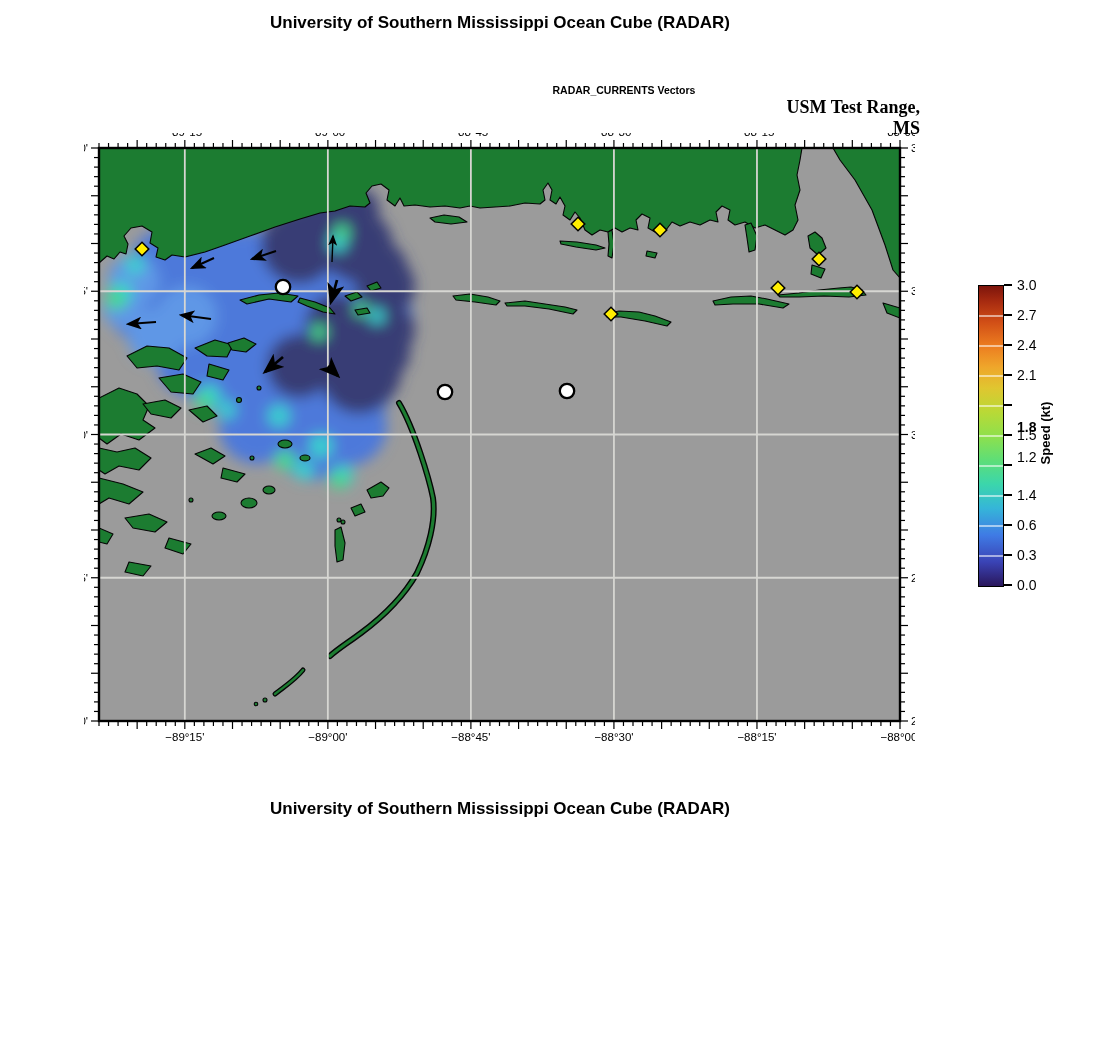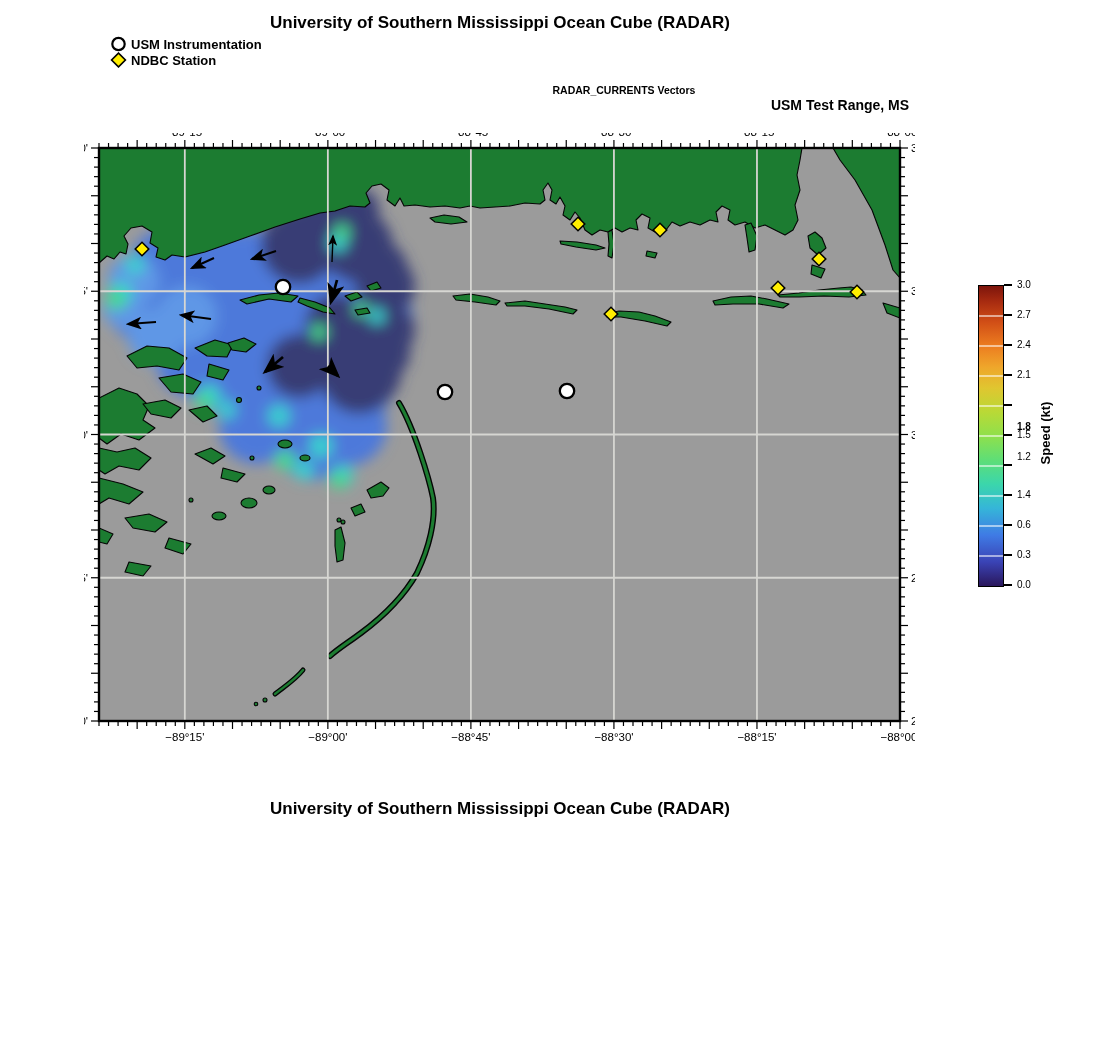--- a/index.html
+++ b/index.html
@@ -10,56 +10,42 @@
   .title.bottom{top:799px;}
   .legend{position:absolute;left:110px;top:36px;}
   .legend-row{display:flex;align-items:center;height:16px;font-weight:bold;font-size:13px;}
   .legend-row svg{margin-right:4px;}
   .vbox{position:absolute;left:548px;top:39px;width:349px;height:45px;border:2.4px solid #000;background:#fff;box-sizing:border-box;}
   .vlabels{position:absolute;left:5px;top:1px;font-weight:bold;font-size:12px;line-height:13.2px;}
   .vbox svg{position:absolute;left:0;top:0;}
   .vcaption{position:absolute;left:548px;top:84px;width:152px;text-align:center;font-weight:bold;font-size:10.5px;}
   .obs-title{position:absolute;left:0;top:98px;width:1000px;text-align:center;
              font-family:"Liberation Serif",serif;font-weight:bold;font-size:16.5px;}
-  .range-label{position:absolute;left:760px;top:97px;width:160px;text-align:center;
-             font-family:Liberation Sans, sans-serif;font-weight:bold;font-size:14px;}
+  .range-label{position:absolute;left:760px;top:97px;width:160px;text-align:right;
+             font-family:Liberation Serif, serif;font-weight:bold;font-size:18px;}
   #map-svg{position:absolute;left:84px;top:133px;}
   .land{fill:var(--land,#1c7c31);stroke:#050505;stroke-width:1.1;stroke-linejoin:round;}
   .arcline{fill:none;stroke-linecap:round;}
   .gridline{stroke:var(--grid,#d6d6d2);stroke-width:1.8;}
   .tick{stroke:#000;stroke-width:1.2;}
   .axis-label{font-family:"Liberation Sans",sans-serif;font-size:11.5px;fill:#000;}
   .cbar{position:absolute;left:978px;top:285px;width:24px;height:300px;border:1.6px solid #000;box-sizing:content-box;}
   .cb-inner-line{position:absolute;left:0;width:24px;height:1.6px;background:rgba(255,255,255,0.55);}
   .cb-tick{position:absolute;left:1004px;width:8px;height:1.6px;background:#000;}
-  .cb-label{position:absolute;left:1017px;width:40px;font-size:10px;line-height:14px;}
+  .cb-label{position:absolute;left:1017px;width:40px;font-size:14px;line-height:14px;}
   .cb-title{position:absolute;left:988px;top:423px;width:120px;height:20px;text-align:center;
             font-weight:bold;font-size:13px;transform:rotate(-90deg);}
 </style>
 </head>
 <body>
 
 <div class="page">
 
   <div class="title top">University of Southern Mississippi Ocean Cube (RADAR)</div>
 
-  <div class="legend">
-    <div class="legend-row">
-      <svg width="17" height="16">
-        <circle cx="8.5" cy="8" r="6.2" fill="#ffffff" stroke="#000" stroke-width="2.2"></circle>
-      </svg>
-      <span>USM Instrumentation</span>
-    </div>
-    <div class="legend-row">
-      <svg width="17" height="16">
-        <rect x="3.6" y="3.1" width="9.8" height="9.8" fill="#ffee00" stroke="#000" stroke-width="1.6" transform="rotate(45 8.5 8)"></rect>
-      </svg>
-      <span>NDBC Station</span>
-    </div>
-  </div>
 
   <div class="vcaption">RADAR_CURRENTS Vectors</div>
 
   <div class="range-label">USM Test Range, MS</div>
 
   <svg id="map-svg" width="831" height="608">
     <defs>
       <filter id="blob-blur" x="-20%" y="-20%" width="140%" height="140%">
         <feGaussianBlur stdDeviation="7"></feGaussianBlur>
       </filter>

